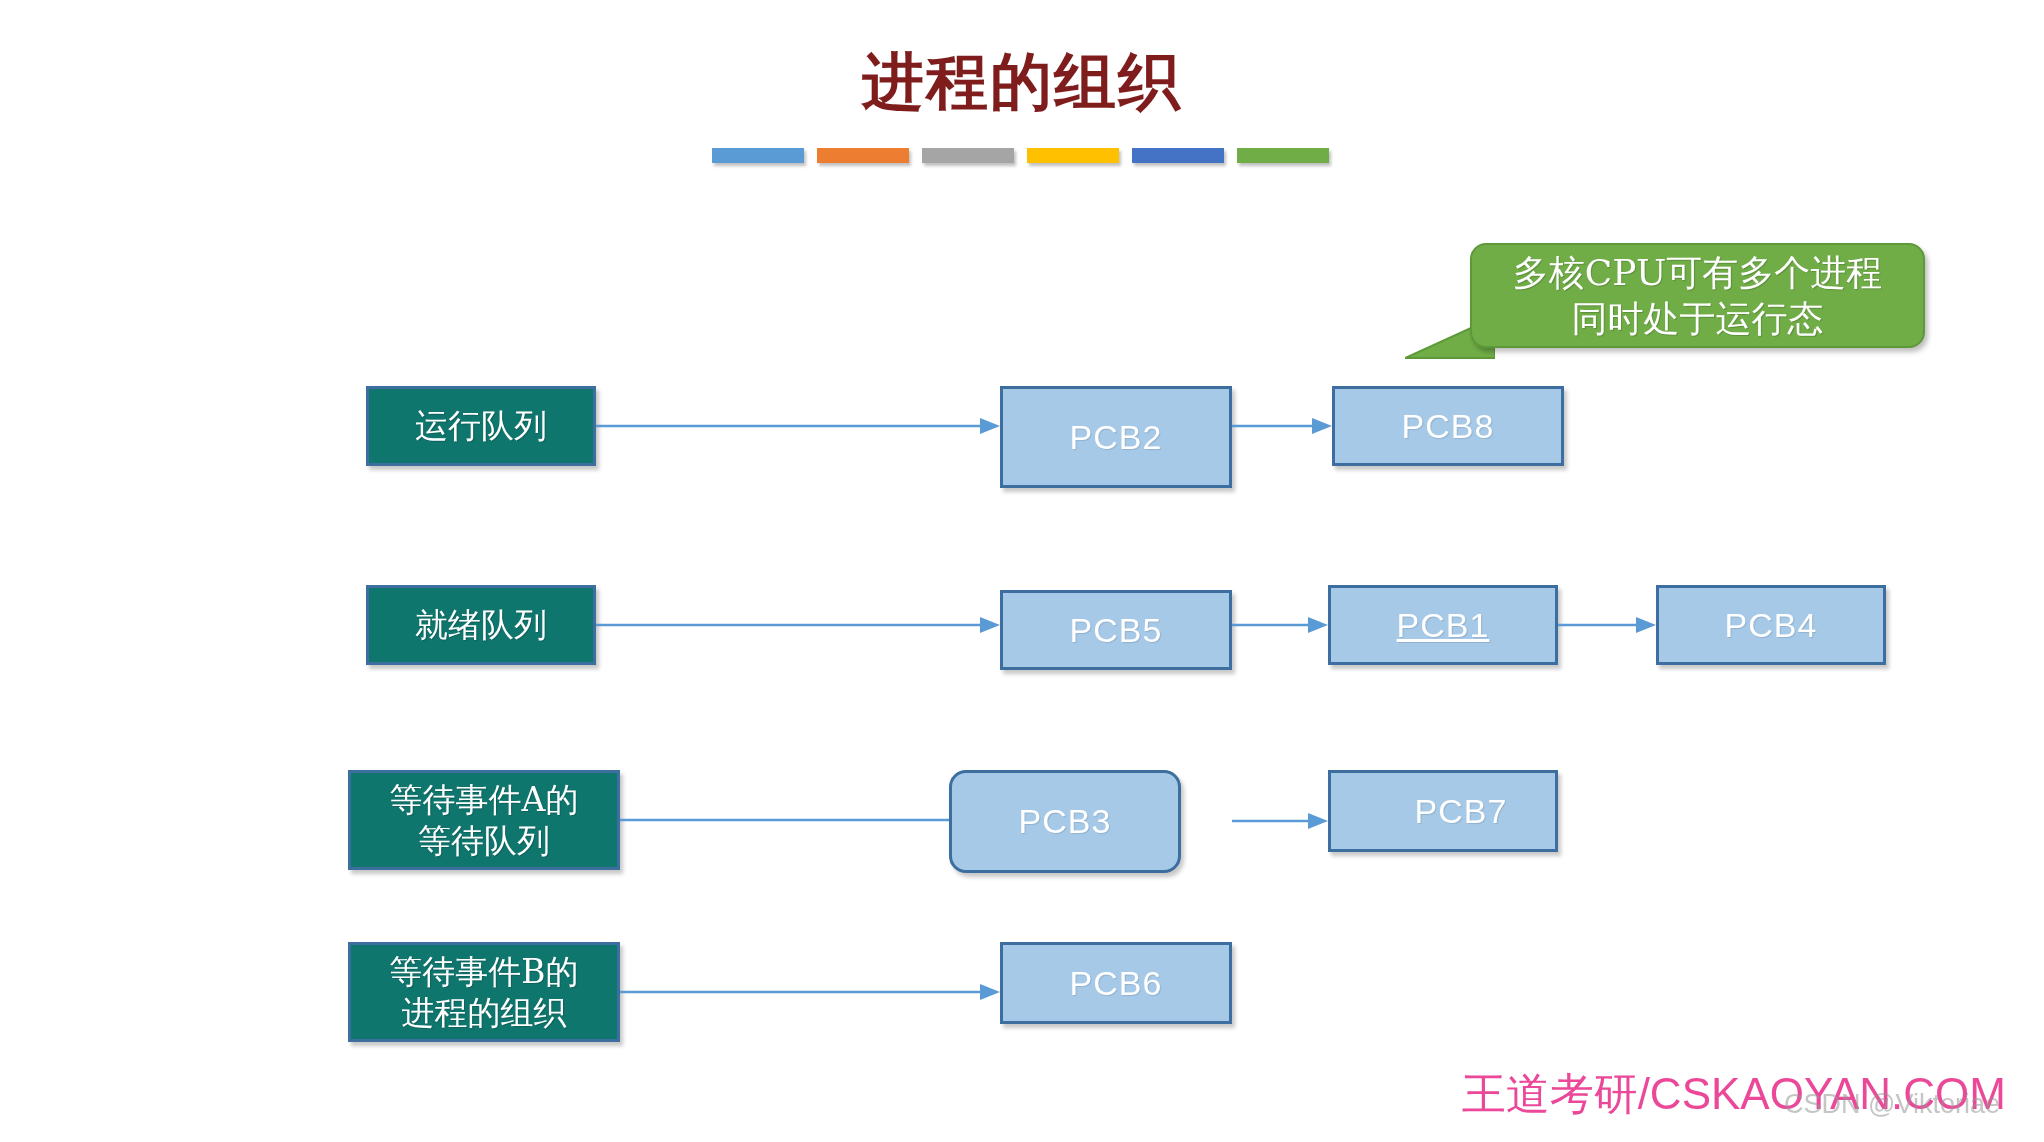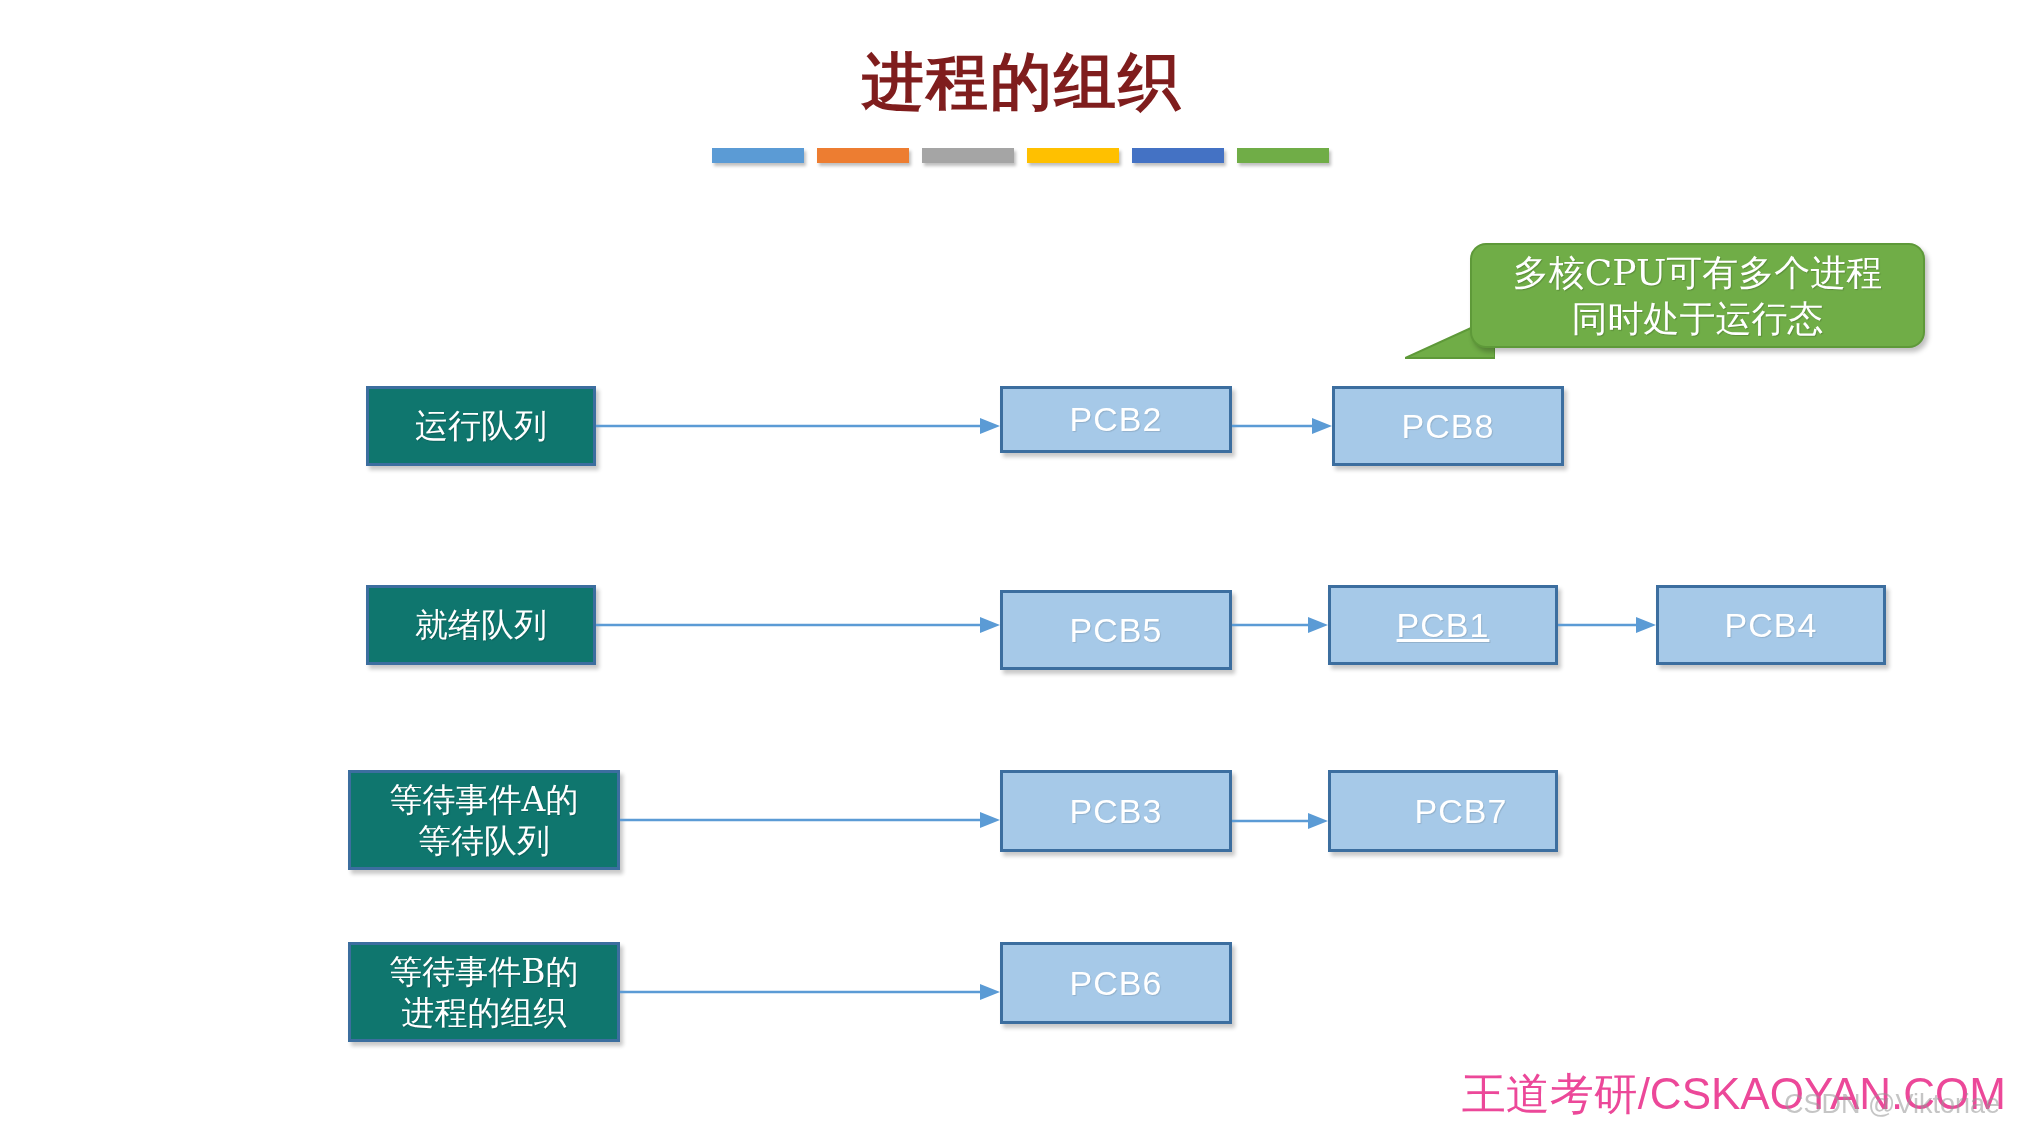--- a/index.html
+++ b/index.html
@@ -172,21 +172,21 @@
   <div class="row">
     <div class="node node-queue" style="left:366px; top:386px; width:230px; height:80px;">运行队列</div>
 
     <div class="connector" style="left:596px; top:415px; width:404px;">
       <svg width="404" height="22" viewBox="0 0 404 22">
         <line x1="0" y1="11" x2="388" y2="11" stroke="#5B9BD5" stroke-width="2.5"></line>
         <polygon points="404,11 384,3 384,19" fill="#5B9BD5"></polygon>
       </svg>
     </div>
 
-    <div class="node node-pcb" style="left:1000px; top:386px; width:232px; height:67px;">PCB2</div>
+    <div class="node node-pcb" style="left:1000px; top:386px; width:232px; height:102px;">PCB2</div>
 
     <div class="connector" style="left:1232px; top:415px; width:100px;">
       <svg width="100" height="22" viewBox="0 0 100 22">
         <line x1="0" y1="11" x2="84" y2="11" stroke="#5B9BD5" stroke-width="2.5"></line>
         <polygon points="100,11 80,3 80,19" fill="#5B9BD5"></polygon>
       </svg>
     </div>
 
     <div class="node node-pcb" style="left:1332px; top:386px; width:232px; height:80px;">PCB8</div>
   </div>
@@ -226,21 +226,21 @@
     <div class="node node-queue" style="left:348px; top:770px; width:272px; height:100px;">等待事件A的
 等待队列</div>
 
     <div class="connector" style="left:620px; top:809px; width:380px;">
       <svg width="380" height="22" viewBox="0 0 380 22">
         <line x1="0" y1="11" x2="364" y2="11" stroke="#5B9BD5" stroke-width="2.5"></line>
         <polygon points="380,11 360,3 360,19" fill="#5B9BD5"></polygon>
       </svg>
     </div>
 
-    <div class="node node-pcb" style="left:1000px; top:770px; width:232px; height:82px;">PCB3</div>
+    <div class="node node-pcb" style="left:949px; top:770px; width:232px; height:103px;border-radius:17px;">PCB3</div>
 
     <div class="connector" style="left:1232px; top:810px; width:96px;">
       <svg width="96" height="22" viewBox="0 0 96 22">
         <line x1="0" y1="11" x2="80" y2="11" stroke="#5B9BD5" stroke-width="2.5"></line>
         <polygon points="96,11 76,3 76,19" fill="#5B9BD5"></polygon>
       </svg>
     </div>
 
     <div class="node node-pcb" style="left:1328px; top:770px; width:230px; height:82px;padding-left:36px;">PCB7</div>
   </div>

